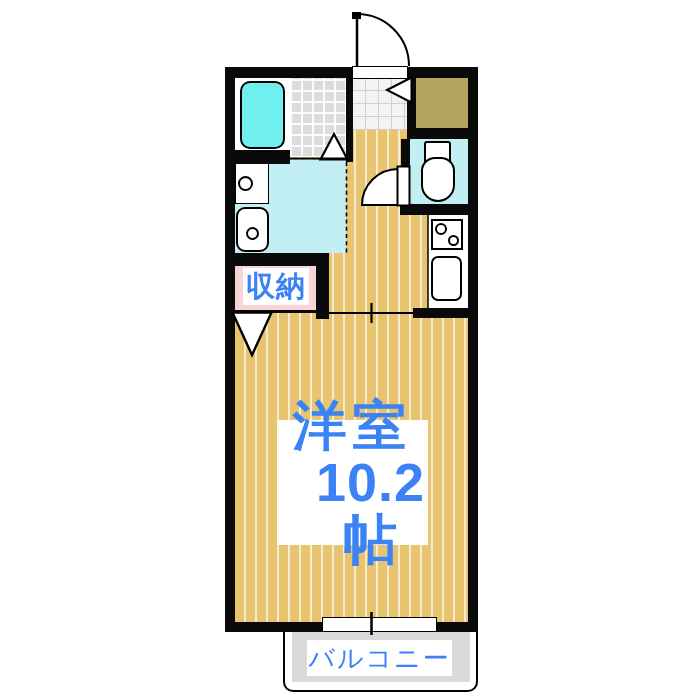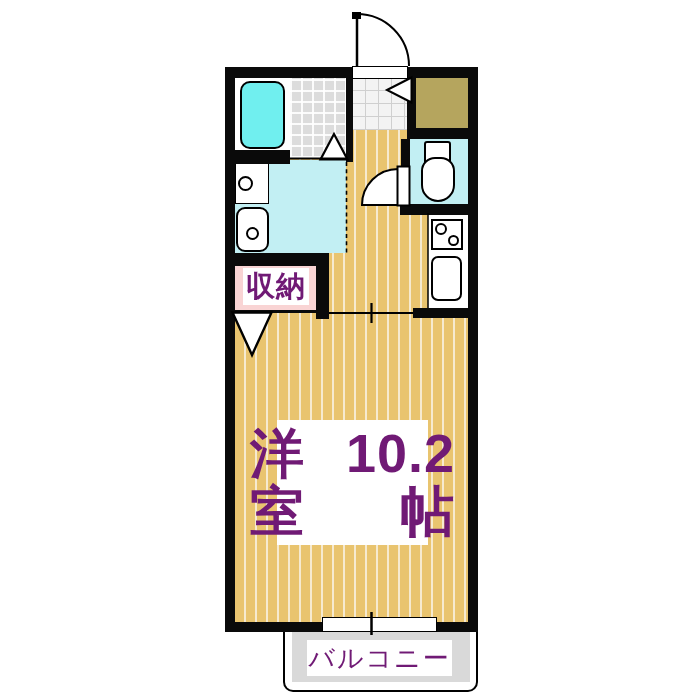--- a/index.html
+++ b/index.html
@@ -19,24 +19,24 @@
       var(--entry-tile,#f3f3f3);z-index:1;}
   .cyan{background:var(--wet-floor,#c2eff3);z-index:1;}
   .pink{background:var(--closet-fill,#f9d4d4);z-index:1;}
   .olive{background:var(--entry-step,#b5a55e);z-index:1;outline:1px solid #333;}
   .balcony-gray{background:var(--balcony-floor,#d9d9d9);z-index:1;}
   
   .fix{z-index:2;background:#fff;border:2px solid #000;}
   .wall{background:var(--wall,#000);z-index:3;}
   .gap{background:#fff;border:1px solid #000;z-index:4;}
   .label{z-index:5;background:#fff;display:flex;align-items:center;justify-content:center;
-         color:#701a75;text-align:right;}
+         color:#3b82f6;text-align:center;}
   .circ{border-radius:50%;}
   svg.overlay{position:absolute;left:0;top:0;z-index:6;pointer-events:none;}
-  .main-label{flex-direction:row;font-weight:700;line-height:1.06;}
+  .main-label{flex-direction:column;font-weight:700;line-height:1.06;}
   .main-label .l1{font-size:54px;letter-spacing:6px;}
   .main-label .l2{font-size:54px;letter-spacing:1px;margin-left:36px;}
   .closet-label{font-size:29px;font-weight:700;letter-spacing:1px;}
   .balcony-label{font-size:26px;font-weight:400;letter-spacing:2px;}
 </style>
 </head>
 <body>
 
 <div class="abs wood" style="left:235px;top:77px;width:233px;height:545px;"></div>
 <div class="abs white-floor" style="left:235px;top:77px;width:111px;height:80px;"></div>

